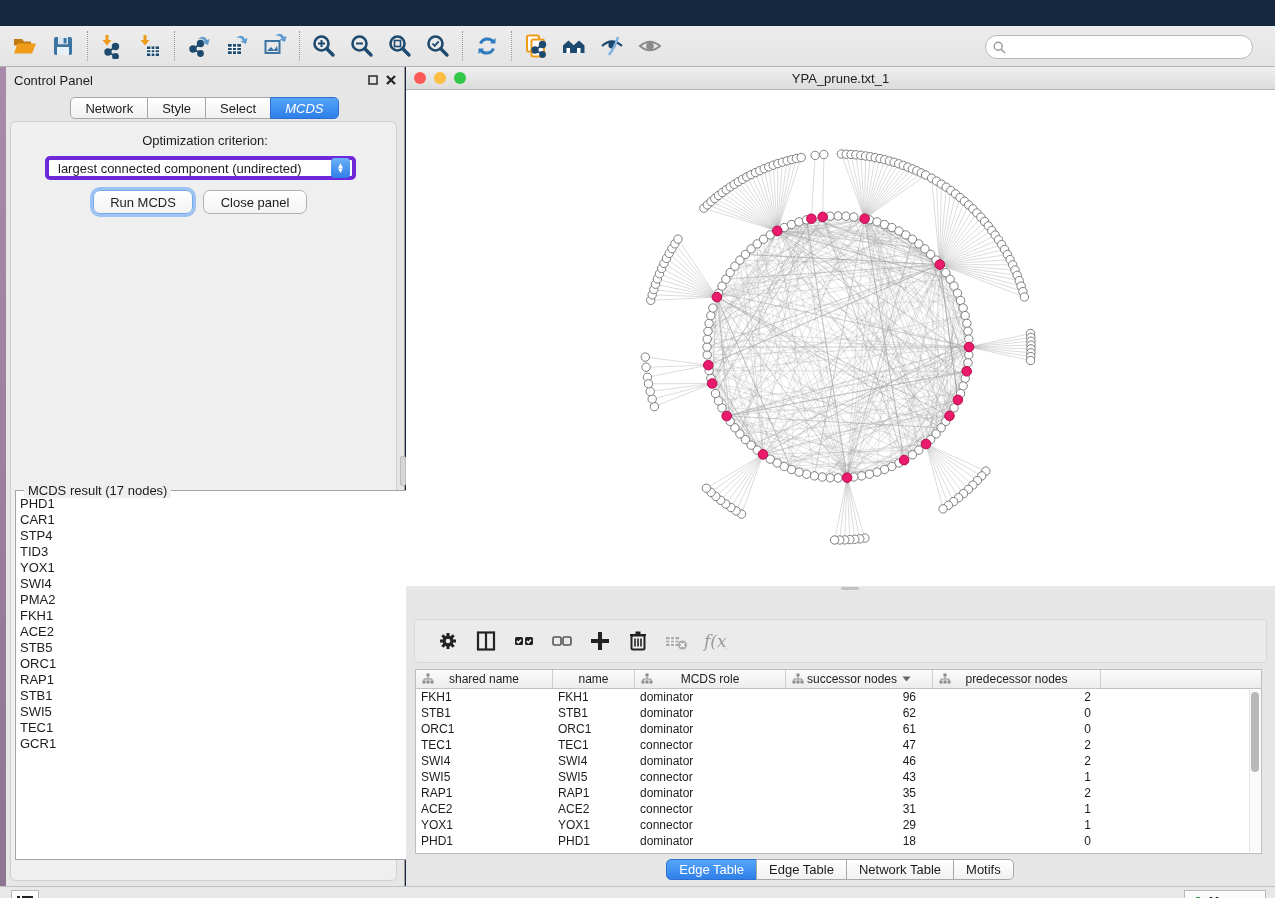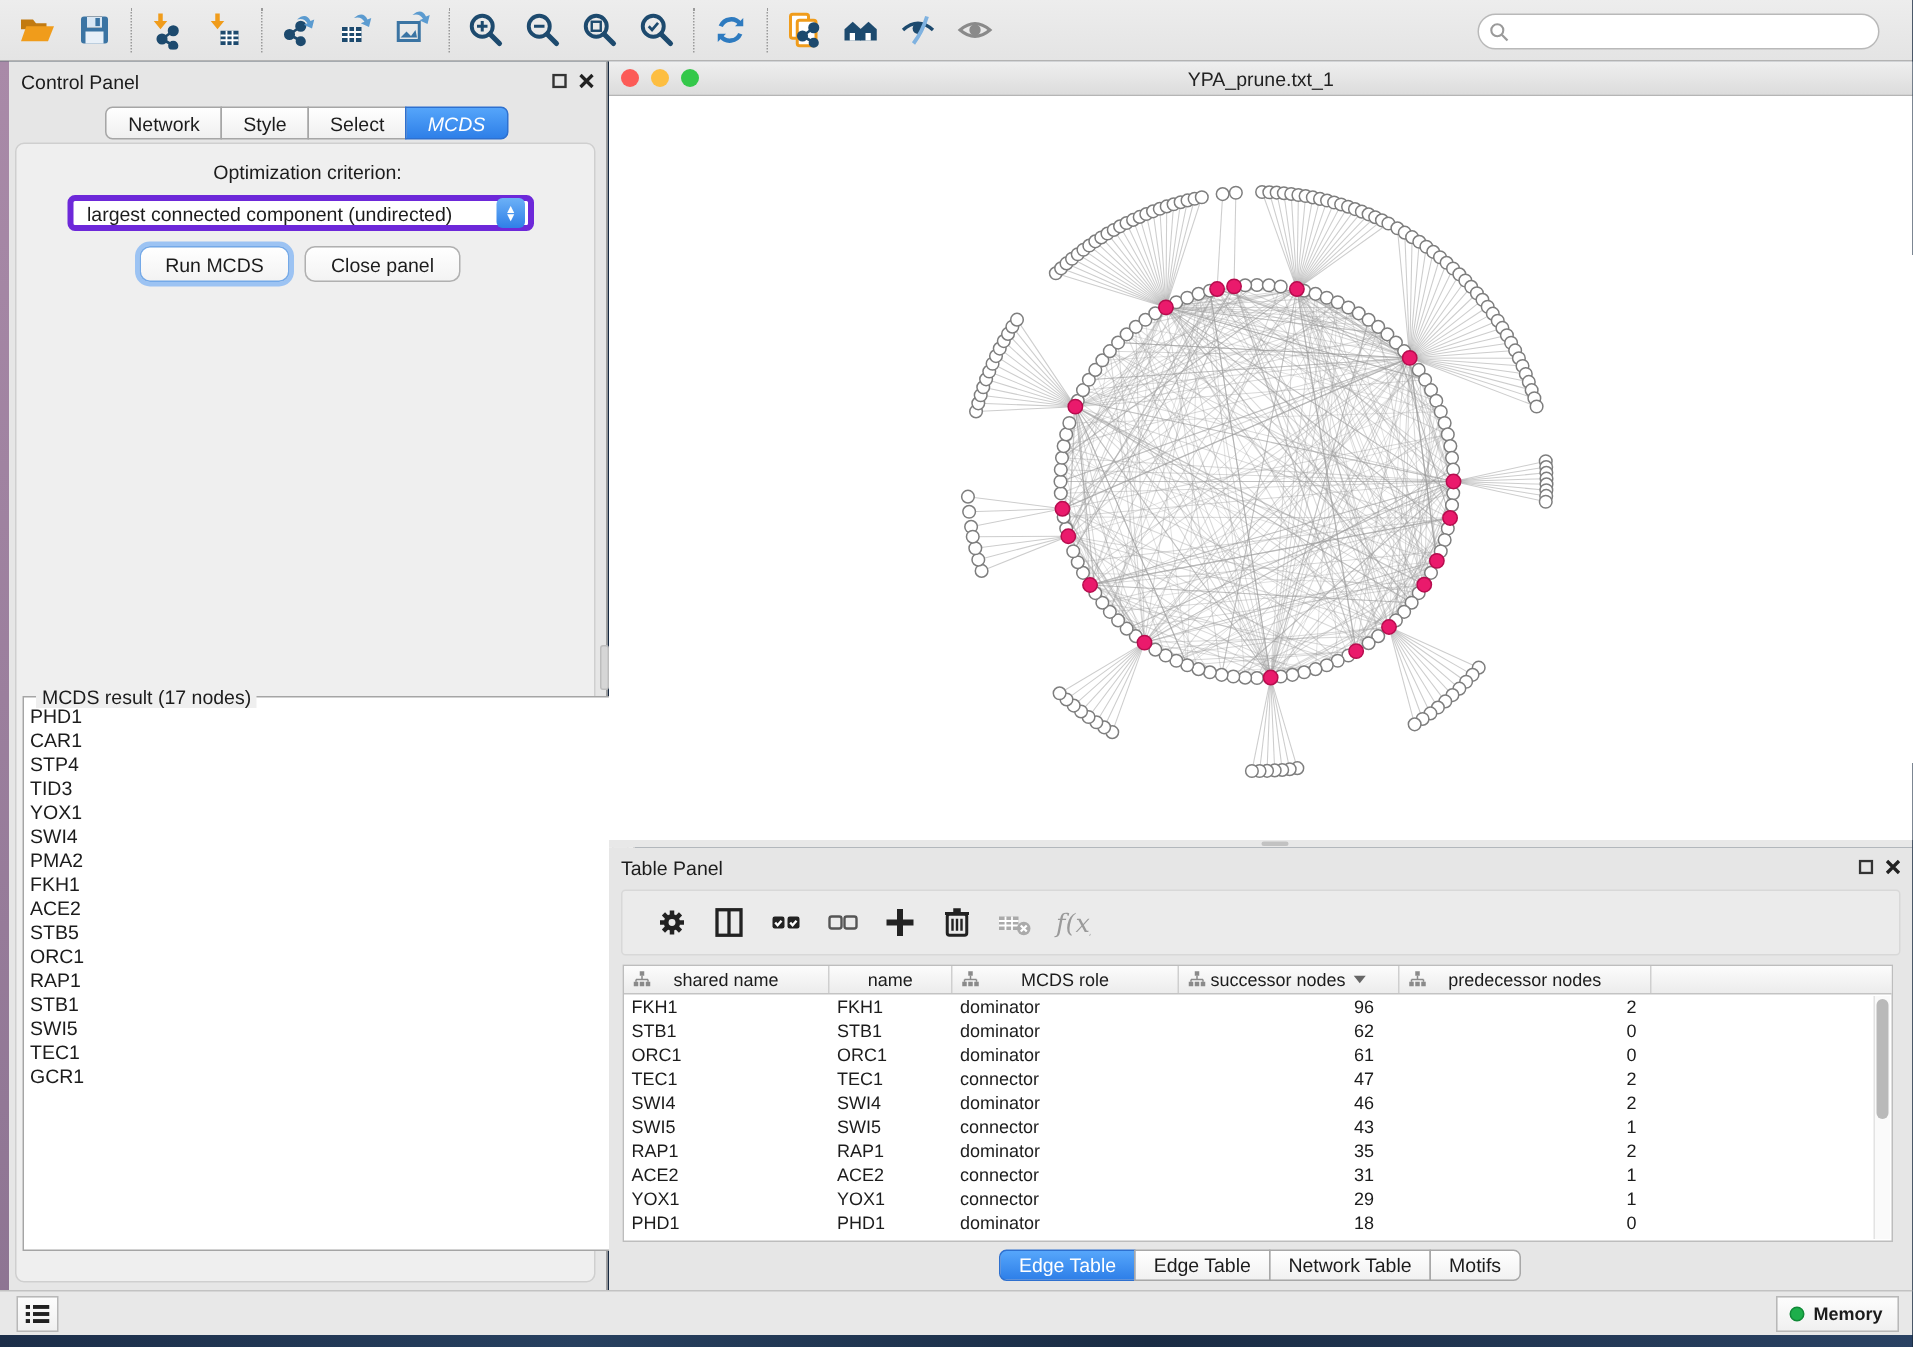--- a/index.html
+++ b/index.html
@@ -1,19 +1,19 @@
 <!DOCTYPE html>
 <html><head>
 <meta charset="utf-8">
 <style>
   * { margin:0; padding:0; box-sizing:border-box; }
   html,body { width:1275px; height:898px; overflow:hidden; }
   body { font-family:"Liberation Sans","DejaVu Sans",sans-serif; font-size:13px; color:#1c1c1c;
          background:#16283f; position:relative; }
-  .abs { position:absolute; }
+  .abs { position:absolute;margin-top:26px; }
 
   
   #main-toolbar { left:0; top:0; width:1275px; height:41px; background:linear-gradient(#ededed,#e4e4e4);
                   border-bottom:1px solid #b3b3b3; display:flex; align-items:center; padding-left:6px; }
   .tb-icon { width:38px; height:34px; display:flex; align-items:center; justify-content:center; cursor:default; }
   .tb-sep { width:1px; height:30px; margin:0 5px; border-left:1px dotted #9a9a9a; }
   #toolbar-search { position:absolute; right:22px; top:9px; width:268px; height:24px; background:#fff;
                     border:1px solid #b9b9b9; border-radius:12px; display:flex; align-items:center; padding-left:7px; }
   #toolbar-search input { border:none; outline:none; flex:1; font-size:12px; background:transparent; height:20px; }
 
@@ -1090,35 +1090,20 @@
       </g>
     </svg>
 </div>
 
 <div class="abs" id="v-splitter"></div>
 <div class="abs" id="h-splitter">
     <span class="grip"></span>
   </div>
 
 <div class="abs" id="table-panel">
-  <div class="panel-titlebar">
-    <span class="panel-title">Table Panel</span>
-    <span class="panel-btns">
-      <span class="float-btn">
-        <svg width="10" height="10" viewBox="0 0 10 10">
-            <rect x="1" y="1" width="8" height="8" fill="none" stroke="#333" stroke-width="1.6"></rect>
-          </svg>
-      </span>
-      <span class="close-btn">
-        <svg width="10" height="10" viewBox="0 0 10 10">
-            <path d="M1 1 L9 9 M9 1 L1 9" stroke="#222" stroke-width="2.2"></path>
-          </svg>
-      </span>
-    </span>
-  </div>
   <div id="table-toolbar">
       <span class="tt-icon">
         <svg width="26" height="26" viewBox="0 0 26 26">
           <g fill="#222">
             <circle cx="13" cy="13" r="5.5"></circle>
             <g stroke="#222" stroke-width="3">
               <line x1="13" y1="5" x2="13" y2="21"></line>
               <line x1="5" y1="13" x2="21" y2="13"></line>
               <line x1="7.3" y1="7.3" x2="18.7" y2="18.7"></line>
               <line x1="18.7" y1="7.3" x2="7.3" y2="18.7"></line>

